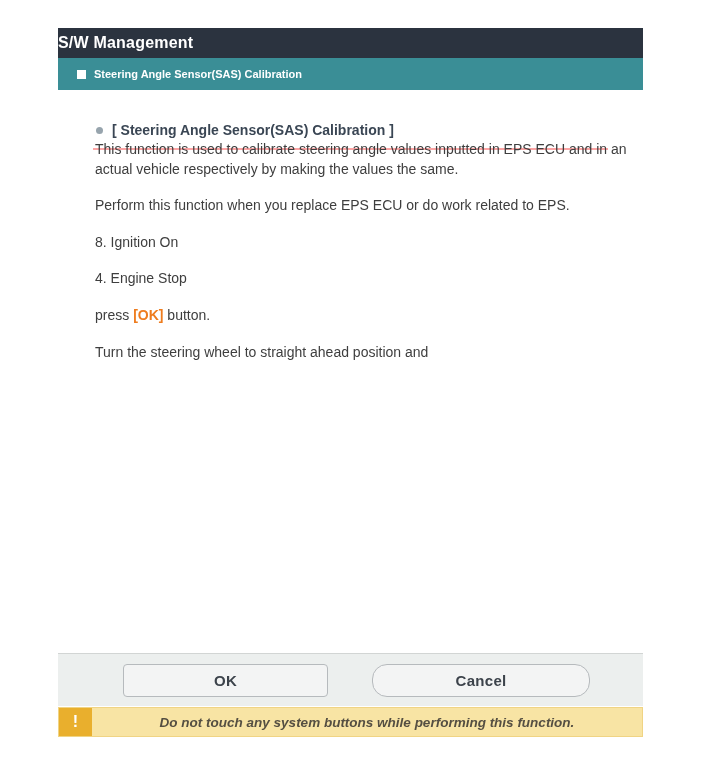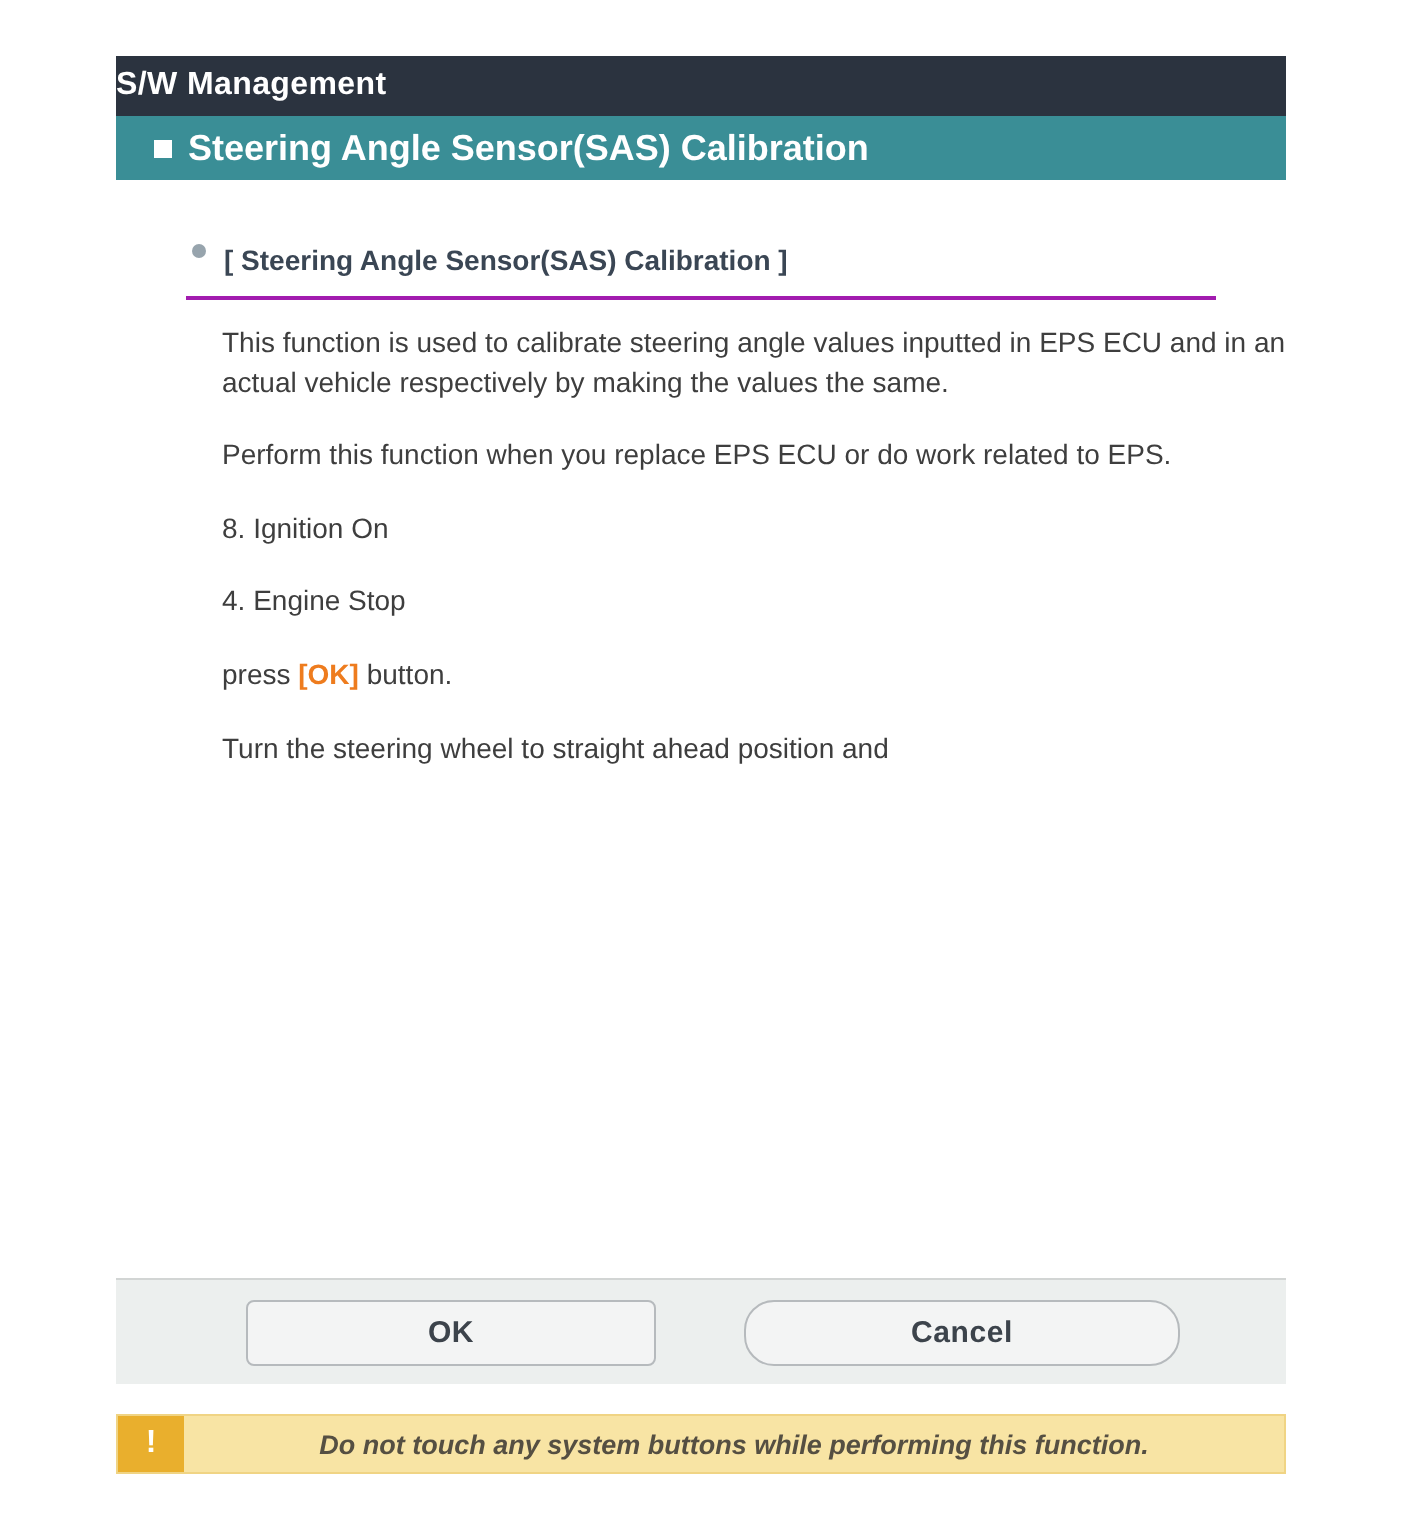--- a/index.html
+++ b/index.html
@@ -12,43 +12,43 @@
     position:absolute;left:58px;top:28px;width:585px;height:30px;
     background:#2b333f;color:#ffffff;
     display:flex;align-items:center;justify-content:flex-start;
     font-size:16px;font-weight:bold;letter-spacing:.2px;
   }
   
   .bar-teal{
     position:absolute;left:58px;top:58px;width:585px;height:32px;
     background:#3a8e96;color:#ffffff;
     display:flex;align-items:center;
-    font-size:18px;font-weight:bold;
+    font-size:11px;font-weight:bold;
     padding-left:19px;box-sizing:border-box;
   }
   .sq-bullet{width:9px;height:9px;background:#ffffff;margin-right:8px;flex:0 0 auto;}
   
   .section-head{
     position:absolute;left:93px;top:122px;width:515px;
-    display:flex;align-items:flex-start;
-    border-bottom:2px solid #a21caf;
+    display:flex;align-items:center;
+    border-bottom:2px solid #fca5a5;
     padding-bottom:10px;
     font-size:14px;font-weight:bold;color:#3a4654;
   }
   .dot-bullet{width:7px;height:7px;border-radius:50%;background:#97a4ad;margin-right:9px;margin-left:3px;flex:0 0 auto;}
   
   .content{
-    position:absolute;left:95px;top:162px;width:545px;
-    font-size:14px;line-height:1.4;color:#3e3e3e;margin-left:16px;
+    position:absolute;left:95px;top:140px;width:545px;
+    font-size:14px;line-height:1.4;color:#3e3e3e;
   }
   .content p{margin:0 0 17px 0;}
   .hl{color:#ee7c1e;font-weight:bold;}
   
   .btnbar{
-    position:absolute;left:58px;top:639px;width:585px;height:53px;
+    position:absolute;left:58px;top:653px;width:585px;height:53px;
     background:#ecEEed;background:#ecefee;
     border-top:1px solid #d2d5d4;box-sizing:border-box;padding-left:44px;
   }
   .btn{
     position:absolute;top:10px;height:33px;width:205px;
     background:#f3f4f4;border:1px solid #b6babd;border-radius:4px;
     font-family:inherit;font-size:15px;font-weight:bold;color:#3c434b;
     display:flex;align-items:center;justify-content:center;
     cursor:pointer;box-sizing:border-box;letter-spacing:.3px;
   }

